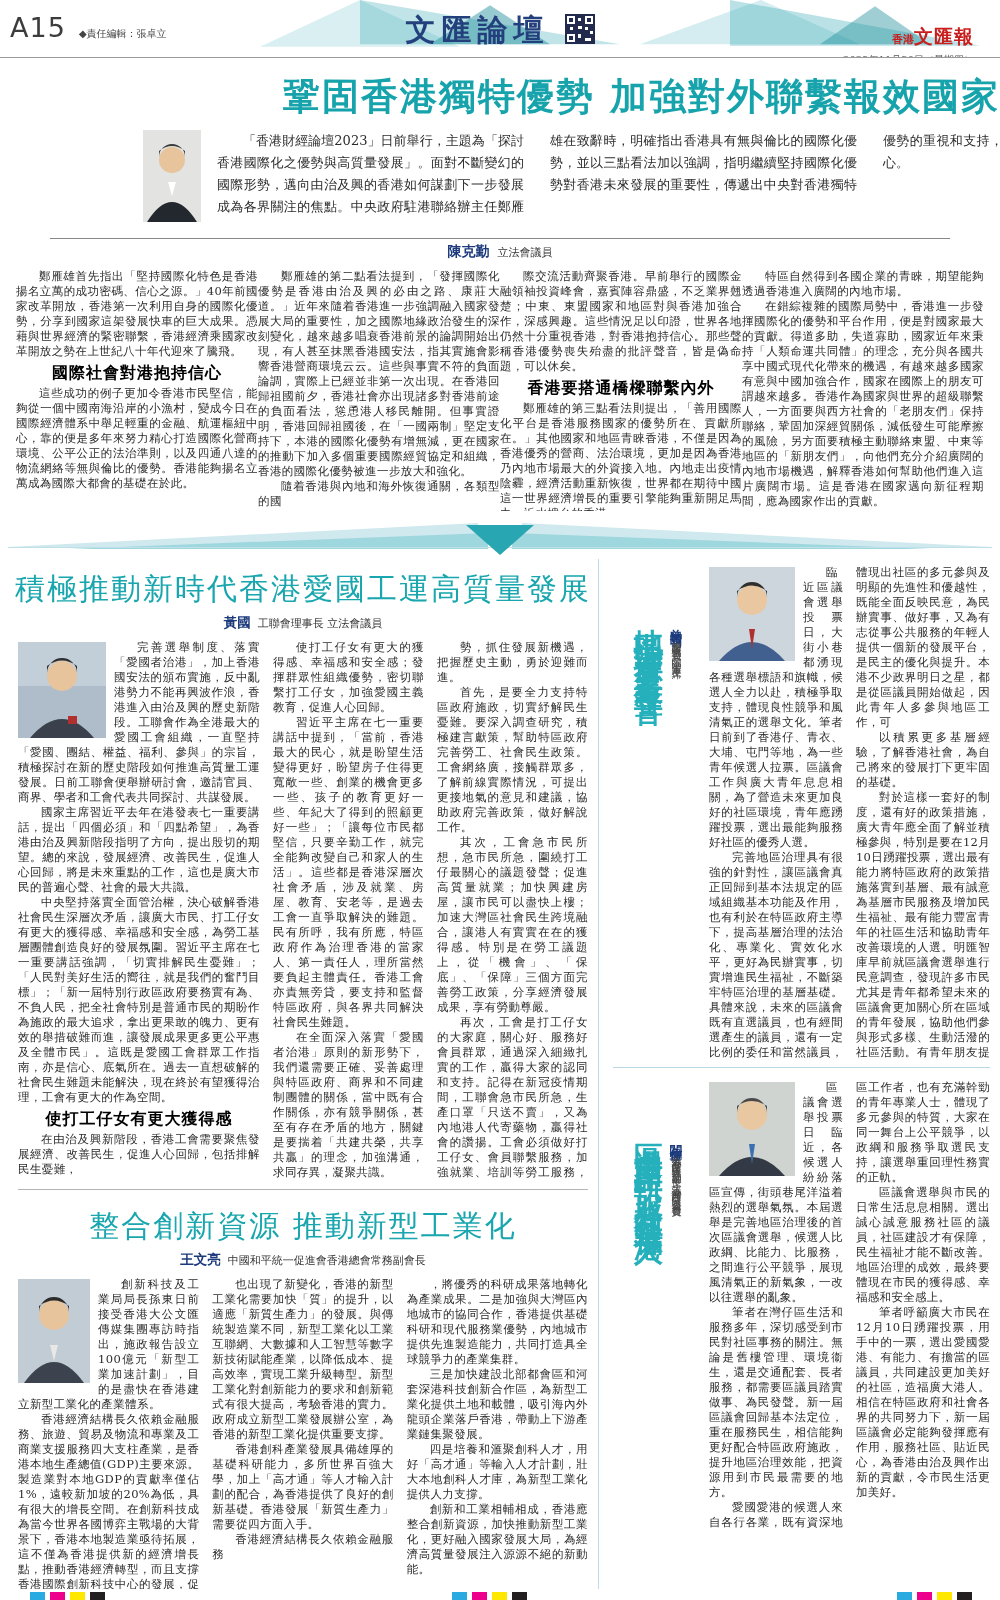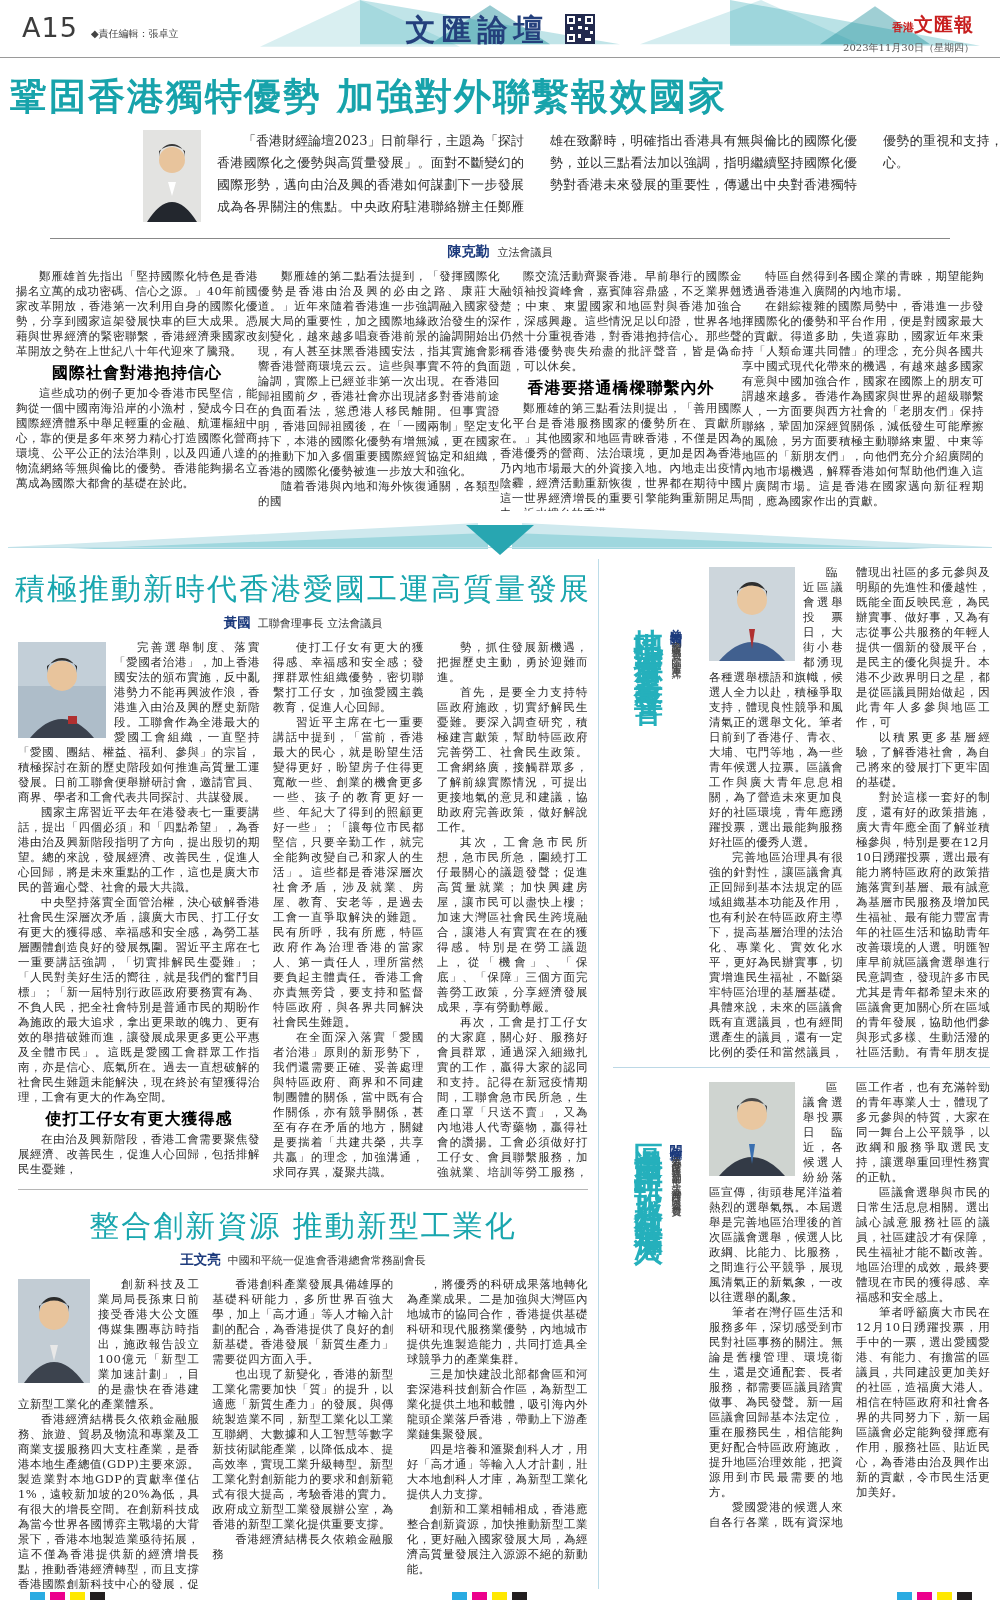--- a/index.html
+++ b/index.html
@@ -7,33 +7,33 @@
   *{box-sizing:border-box;}
   
   .masthead{position:relative;height:58px;border-bottom:1px solid #9a9a9a;padding:6px 26px 0;overflow:hidden;}
   .tri{position:absolute;top:0;height:52px;}
   .t1{left:260px;width:200px;background:rgba(47,166,178,.18);clip-path:polygon(0 90%,50% 0,100% 90%);}
   .t2{left:360px;width:260px;background:rgba(47,166,178,.30);clip-path:polygon(0 0,100% 85%,0 85%);}
   .t3{left:430px;width:120px;background:rgba(26,140,152,.45);clip-path:polygon(0 85%,50% 10%,100% 85%);}
   .t4{left:640px;width:220px;background:rgba(47,166,178,.20);clip-path:polygon(0 85%,55% 0,100% 85%);}
   .t5{left:730px;width:250px;background:rgba(47,166,178,.33);clip-path:polygon(0 0,100% 88%,0 88%);}
   .t6{left:820px;width:110px;background:rgba(26,140,152,.42);clip-path:polygon(0 85%,50% 12%,100% 85%);}
-  .mh-left{position:absolute;left:22px;top:12px;}
+  .mh-left{position:absolute;left:10px;top:12px;}
   .edition{font-family:"DejaVu Sans","Liberation Sans",sans-serif;font-size:27px;color:#3c3c3c;letter-spacing:1px;}
   .editor{font-size:10px;color:#444;margin-left:8px;}
   .mh-center{position:absolute;left:0;right:0;top:10px;text-align:center;}
   .forum-title{font-size:30px;font-weight:bold;color:#24407c;letter-spacing:6px;vertical-align:middle;}
   .qr{display:inline-block;vertical-align:middle;margin-left:10px;}
-  .mh-right{position:absolute;right:26px;top:12px;text-align:right;}
+  .mh-right{position:absolute;right:26px;top:24px;text-align:right;}
   .brand{color:#c81e1e;font-family:"DejaVu Sans","Liberation Sans",sans-serif;}
   .brand .pre{font-size:11px;font-weight:bold;}
   .brand .big{font-size:19px;font-weight:bold;letter-spacing:1px;}
   .pdate{font-size:10px;color:#555;margin-top:3px;}
   
-  .a1-head{margin:14px 0 6px;text-align:left;font-family:"DejaVu Sans","Liberation Sans",sans-serif;
+  .a1-head{margin:14px 0 6px;text-align:right;font-family:"DejaVu Sans","Liberation Sans",sans-serif;
     font-weight:bold;font-size:37px;color:#17a3ab;letter-spacing:2px;padding-left:10px;}
   .a1-introrow{display:flex;justify-content:center;gap:16px;padding:2px 70px 0;height:102px;overflow:hidden;}
   .a1-photo{flex:0 0 58px;}
   .a1-intro{columns:2;column-gap:26px;font-size:13px;line-height:22px;text-align:justify;width:640px;}
   .a1-intro p{margin:0;text-indent:2em;}
   .bylinebar{border-top:1px solid #888;margin:8px 50px 0;padding-top:4px;text-align:center;font-size:11px;color:#333;}
   .bylinebar .nm{color:#1c3a7c;font-weight:bold;font-size:14px;margin-right:8px;font-family:"DejaVu Sans","Liberation Sans",sans-serif;}
   .a1-body{display:flex;padding:8px 16px 0;height:250px;overflow:hidden;}
   .col{flex:1;font-size:11.5px;line-height:15px;text-align:justify;letter-spacing:.4px;overflow:hidden;}
   .col p{margin:0;text-indent:2em;}
@@ -241,22 +241,22 @@
               <path d="M6 104 Q36 62 66 104 Z" fill="#3c434e"></path>
                 <path d="M32 66 h8 l-4 16 Z" fill="#e8e8e8"></path>
               </svg>
           </span>
           <div>
               <p>創新科技及工業局局長孫東日前接受香港大公文匯傳媒集團專訪時指出，施政報告設立100億元「新型工業加速計劃」，目的是盡快在香港建立新型工業化的產業體系。</p>
               <p>香港經濟結構長久依賴金融服務、旅遊、貿易及物流和專業及工商業支援服務四大支柱產業，是香港本地生產總值(GDP)主要來源。製造業對本地GDP的貢獻率僅佔1%，遠較新加坡的20%為低，具有很大的增長空間。在創新科技成為當今世界各國博弈主戰場的大背景下，香港本地製造業亟待拓展，這不僅為香港提供新的經濟增長點，推動香港經濟轉型，而且支撐香港國際創新科技中心的發展，促進與國家創新戰略對接。</p>
             </div>
         </div>
         <div class="col c-nar">
+            <p>也出現了新變化，香港的新型工業化需要加快「質」的提升，以適應「新質生產力」的發展。與傳統製造業不同，新型工業化以工業互聯網、大數據和人工智慧等數字新技術賦能產業，以降低成本、提高效率，實現工業升級轉型。新型工業化對創新能力的要求和創新範式有很大提高，考驗香港的實力。政府成立新型工業發展辦公室，為香港的新型工業化提供重要支撐。</p>
             <p>香港創科產業發展具備雄厚的基礎科研能力，多所世界百強大學，加上「高才通」等人才輸入計劃的配合，為香港提供了良好的創新基礎。香港發展「新質生產力」需要從四方面入手。</p>
-            <p>也出現了新變化，香港的新型工業化需要加快「質」的提升，以適應「新質生產力」的發展。與傳統製造業不同，新型工業化以工業互聯網、大數據和人工智慧等數字新技術賦能產業，以降低成本、提高效率，實現工業升級轉型。新型工業化對創新能力的要求和創新範式有很大提高，考驗香港的實力。政府成立新型工業發展辦公室，為香港的新型工業化提供重要支撐。</p>
             <p>香港經濟結構長久依賴金融服務</p>
           </div>
         <div class="col c-nar">
             <p>，將優秀的科研成果落地轉化為產業成果。二是加強與大灣區內地城市的協同合作，香港提供基礎科研和現代服務業優勢，內地城市提供先進製造能力，共同打造具全球競爭力的產業集群。</p>
             <p>三是加快建設北部都會區和河套深港科技創新合作區，為新型工業化提供土地和載體，吸引海內外龍頭企業落戶香港，帶動上下游產業鏈集聚發展。</p>
             <p>四是培養和滙聚創科人才，用好「高才通」等輸入人才計劃，壯大本地創科人才庫，為新型工業化提供人力支撐。</p>
             <p>創新和工業相輔相成，香港應整合創新資源，加快推動新型工業化，更好融入國家發展大局，為經濟高質量發展注入源源不絕的新動能。</p>
           </div>
       </div>
     </div>

